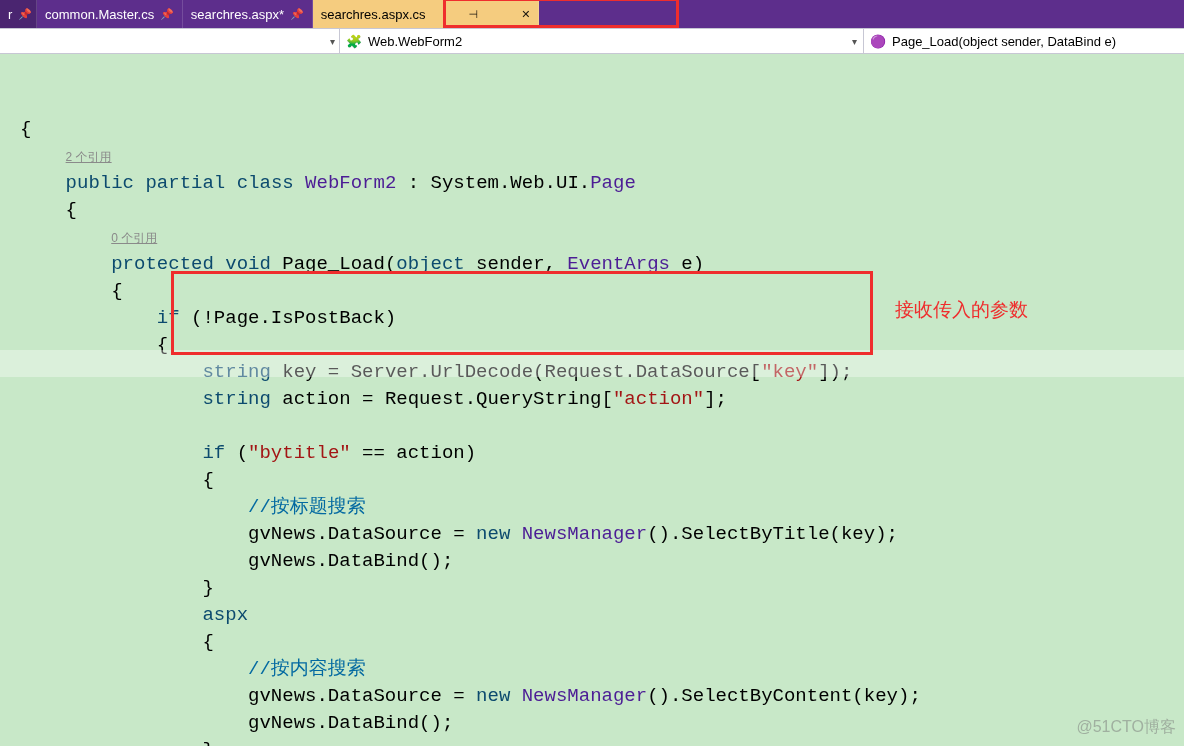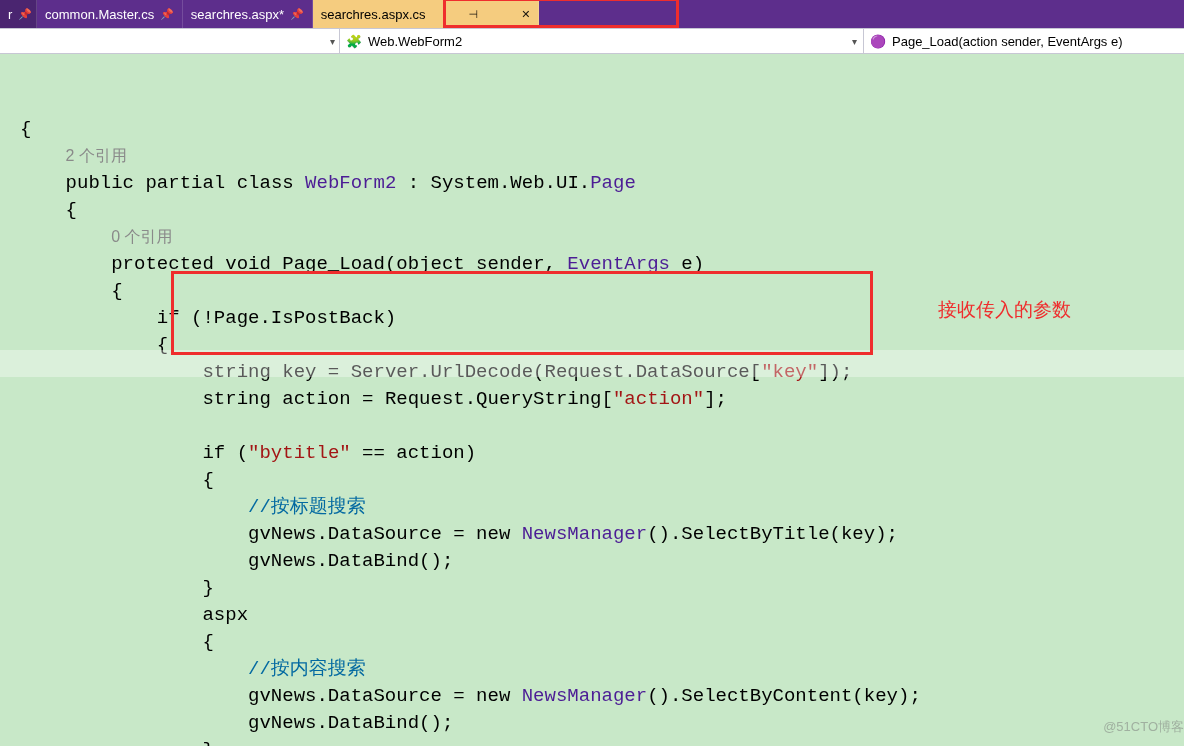--- a/index.html
+++ b/index.html
@@ -101,63 +101,64 @@
     background: #c8e8c8;
     height: 692px;
     padding: 8px 0 0 20px;
     font-size: 19px;
     line-height: 27px;
     white-space: pre;
     position: relative;
     overflow: hidden;
   }
   .codelens {
-    font-size: 16px;
+    font-size: 12px;
     color: #8a8a8a;
     font-family: "Segoe UI", sans-serif;
     line-height: 18px;
-  }
-  .kw { color: #000000; }
+    text-decoration: underline;
+  }
+  .kw { color: #0c4a6e; }
   .type { color: #4c1d95; }
   .str { color: #a31515; }
   .cmt { color: #0369a1; }
   .txt { color: #000; }
 
   .red-code-box {
     position: absolute;
     border: 3px solid #ef2d2d;
     left: 171px;
     top: 217px;
     width: 702px;
     height: 84px;
     pointer-events: none;
   }
   .red-annotation {
     position: absolute;
-    left: 938px;
+    left: 895px;
     top: 242px;
     color: #ef2d2d;
     font-family: "Microsoft YaHei","SimSun",sans-serif;
     font-size: 19px;
     font-weight: normal;
   }
   .highlight-line {
     position:absolute;
     left:0; right:0;
     top:296px;
     height:27px;
     background: rgba(255,255,255,0.35);
     pointer-events:none;
   }
   .watermark {
     position:absolute;
-    right:0;
+    right:8px;
     bottom:6px;
     font-family:"Segoe UI",sans-serif;
-    font-size:13px;
+    font-size:16px;
     color: rgba(120,120,120,0.5);
   }
 </style>
 </head>
 <body>
 
 <div class="tabbar">
   <div class="tab inactive-left">
     <span>r</span>
     <span class="pin-icon">📌</span>
@@ -182,21 +183,21 @@
   <div class="context-left-spacer">
     <span class="dd-chevron">▾</span>
   </div>
   <div class="context-dropdown">
     <span class="vs-icon">🧩</span>
     <span>Web.WebForm2</span>
     <span class="dd-chevron">▾</span>
   </div>
   <div class="context-dropdown right">
     <span class="vs-icon">🟣</span>
-    <span>Page_Load(action sender, EventArgs e)</span>
+    <span>Page_Load(object sender, DataBind e)</span>
   </div>
 </div>
 
 <div class="editor">
 <div class="highlight-line"></div>
 <span class="txt">{</span>
     <span class="codelens">2 个引用</span>
     <span class="kw">public</span> <span class="kw">partial</span> <span class="kw">class</span> <span class="type">WebForm2</span><span class="txt"> : </span><span class="txt">System</span><span class="txt">.</span><span class="txt">Web</span><span class="txt">.</span><span class="txt">UI</span><span class="txt">.</span><span class="type">Page</span>
     <span class="txt">{</span>
         <span class="codelens">0 个引用</span>

